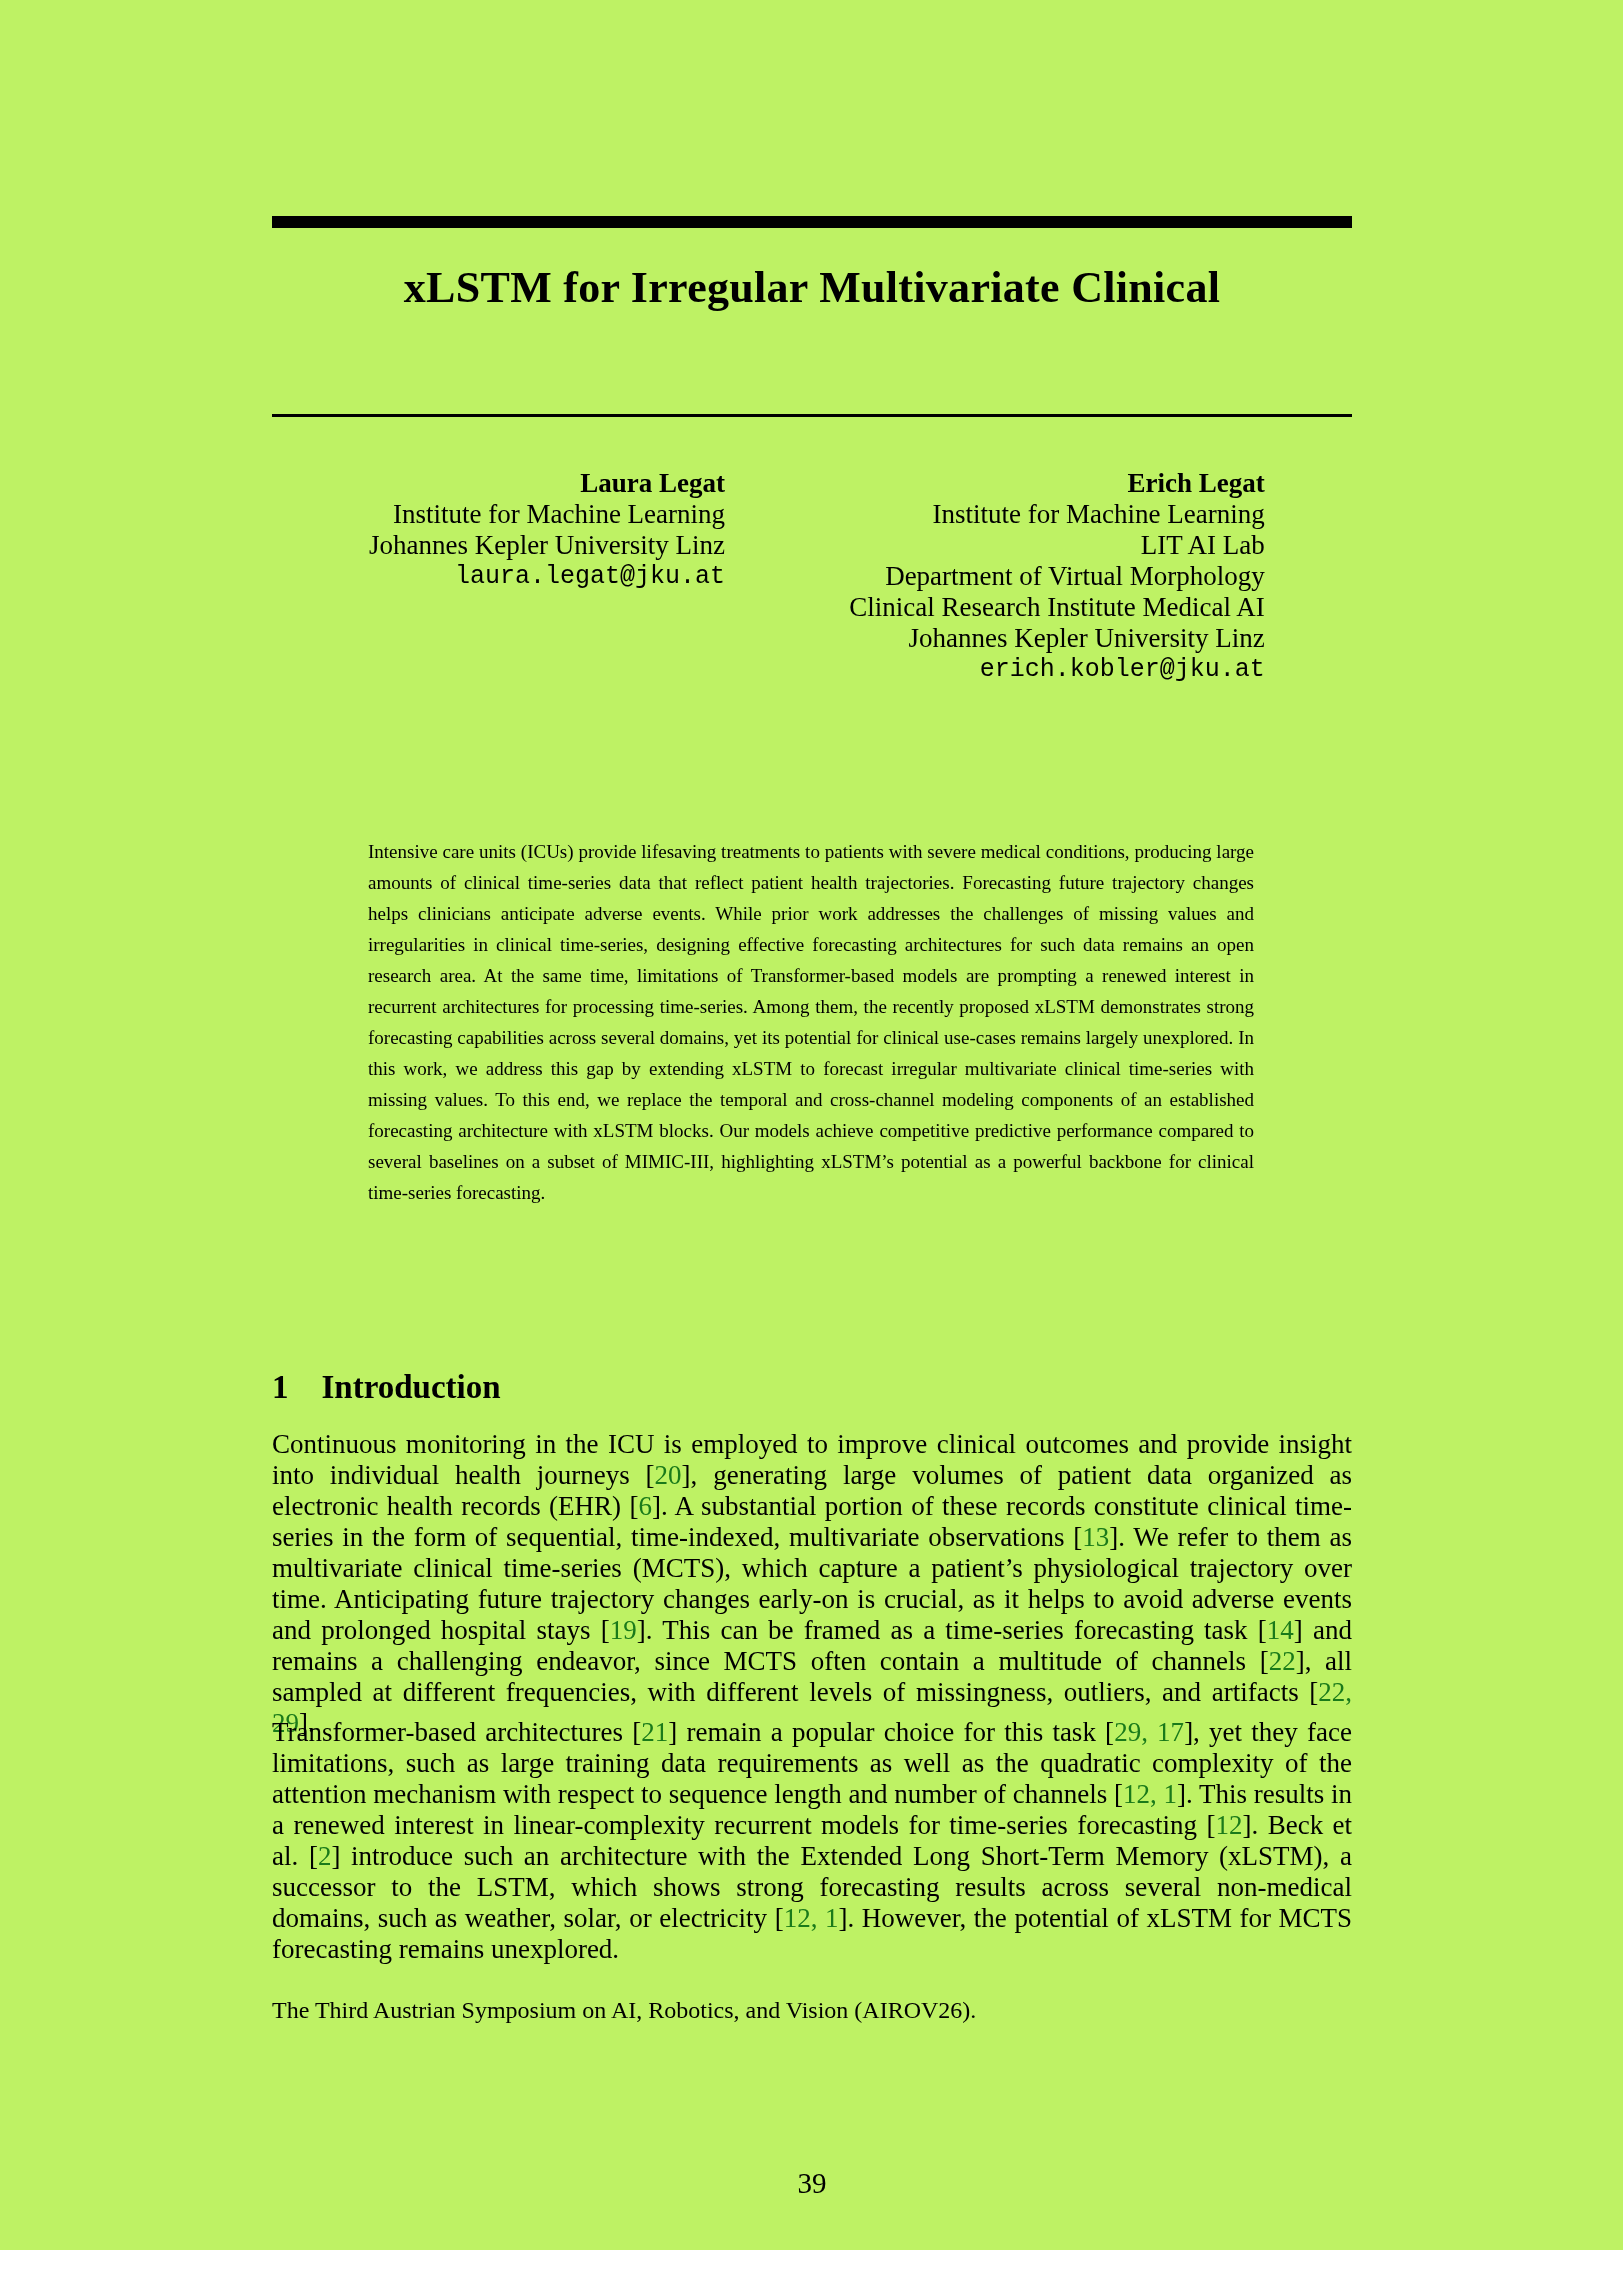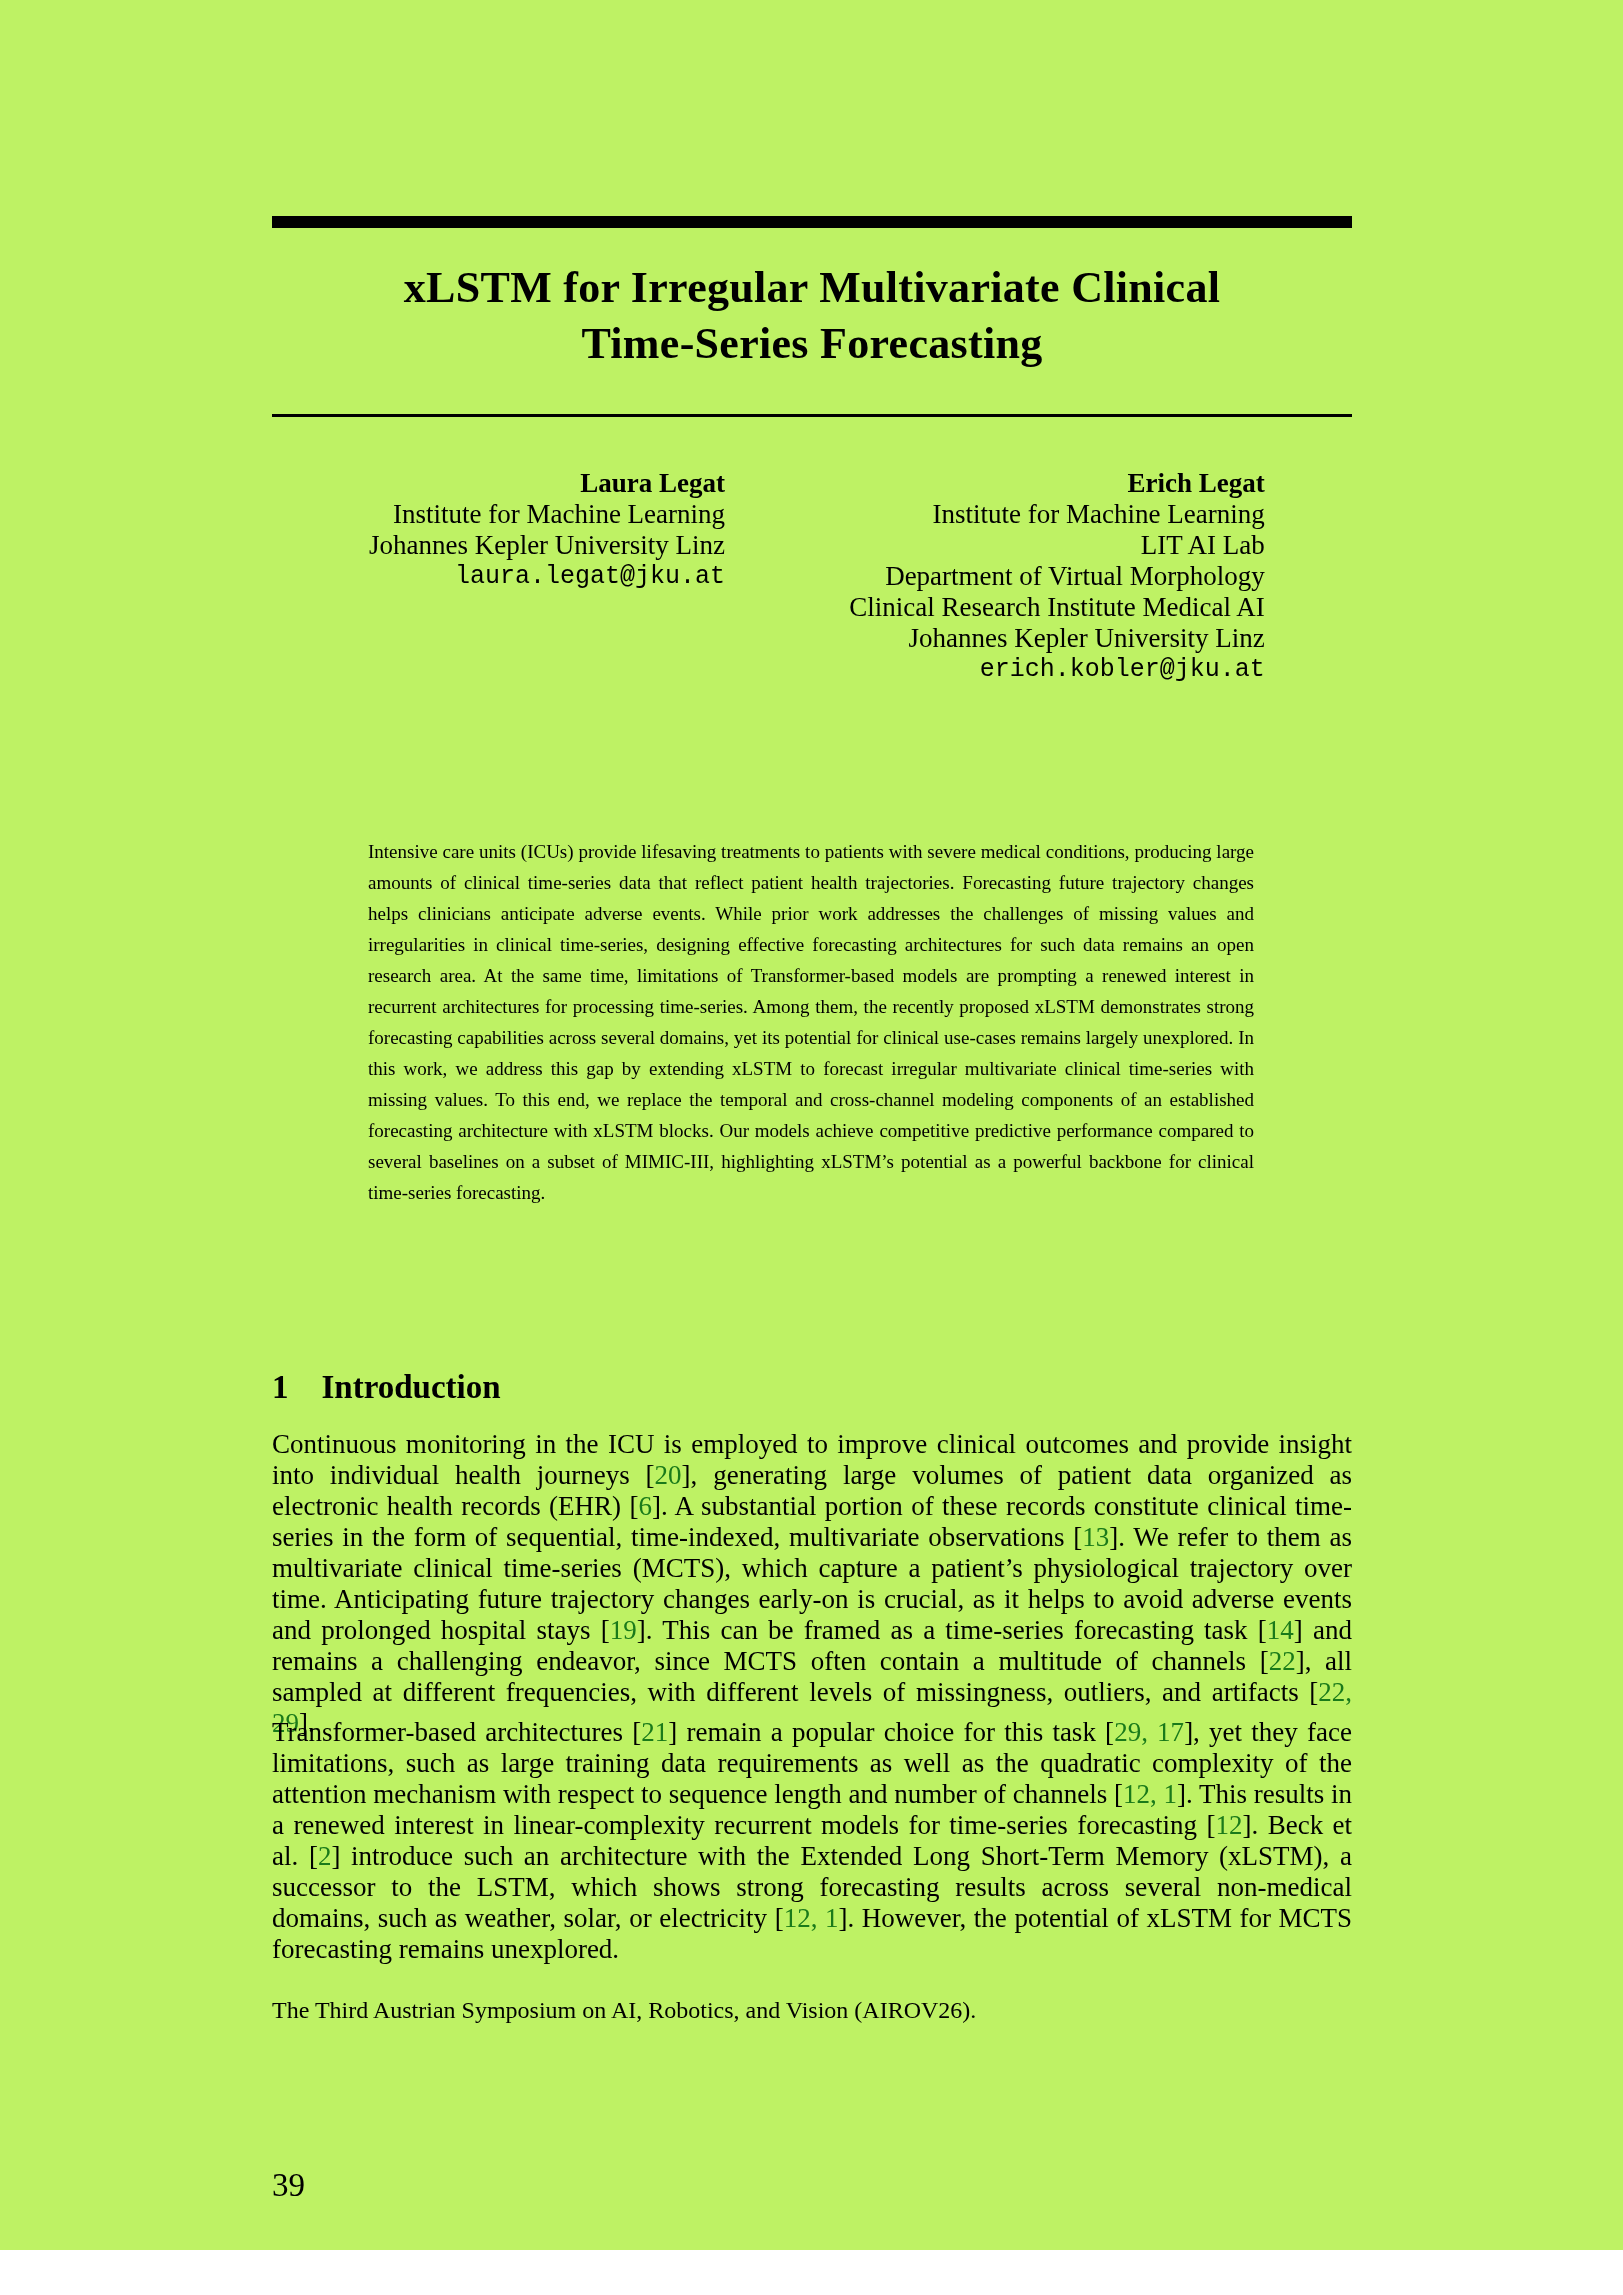--- a/index.html
+++ b/index.html
@@ -94,34 +94,33 @@
     position: absolute;
     left: 272px; top: 1996px;
     width: 1080px;
     font-size: 24px;
     line-height: 29px;
   }
   .pageno {
     position: absolute;
     left: 272px; top: 2167px;
     width: 1080px;
-    text-align: left;
-    font-size: 33px;
+    text-align: center;
+    font-size: 29px;
   }
 </style>
 </head>
 <body>
 
 <div class="page">
 
   <div class="rule-thick"></div>
 
   <div class="title-block">
     <div>xLSTM for Irregular Multivariate Clinical</div>
-    <div>Time-Series Forecasting</div>
   </div>
 
   <div class="rule-thin"></div>
 
   <div class="author-col" id="author-left">
     <div class="name">Laura Legat</div>
     <div>Institute for Machine Learning</div>
     <div>Johannes Kepler University Linz</div>
     <div class="email">laura.legat@jku.at</div>
   </div>

